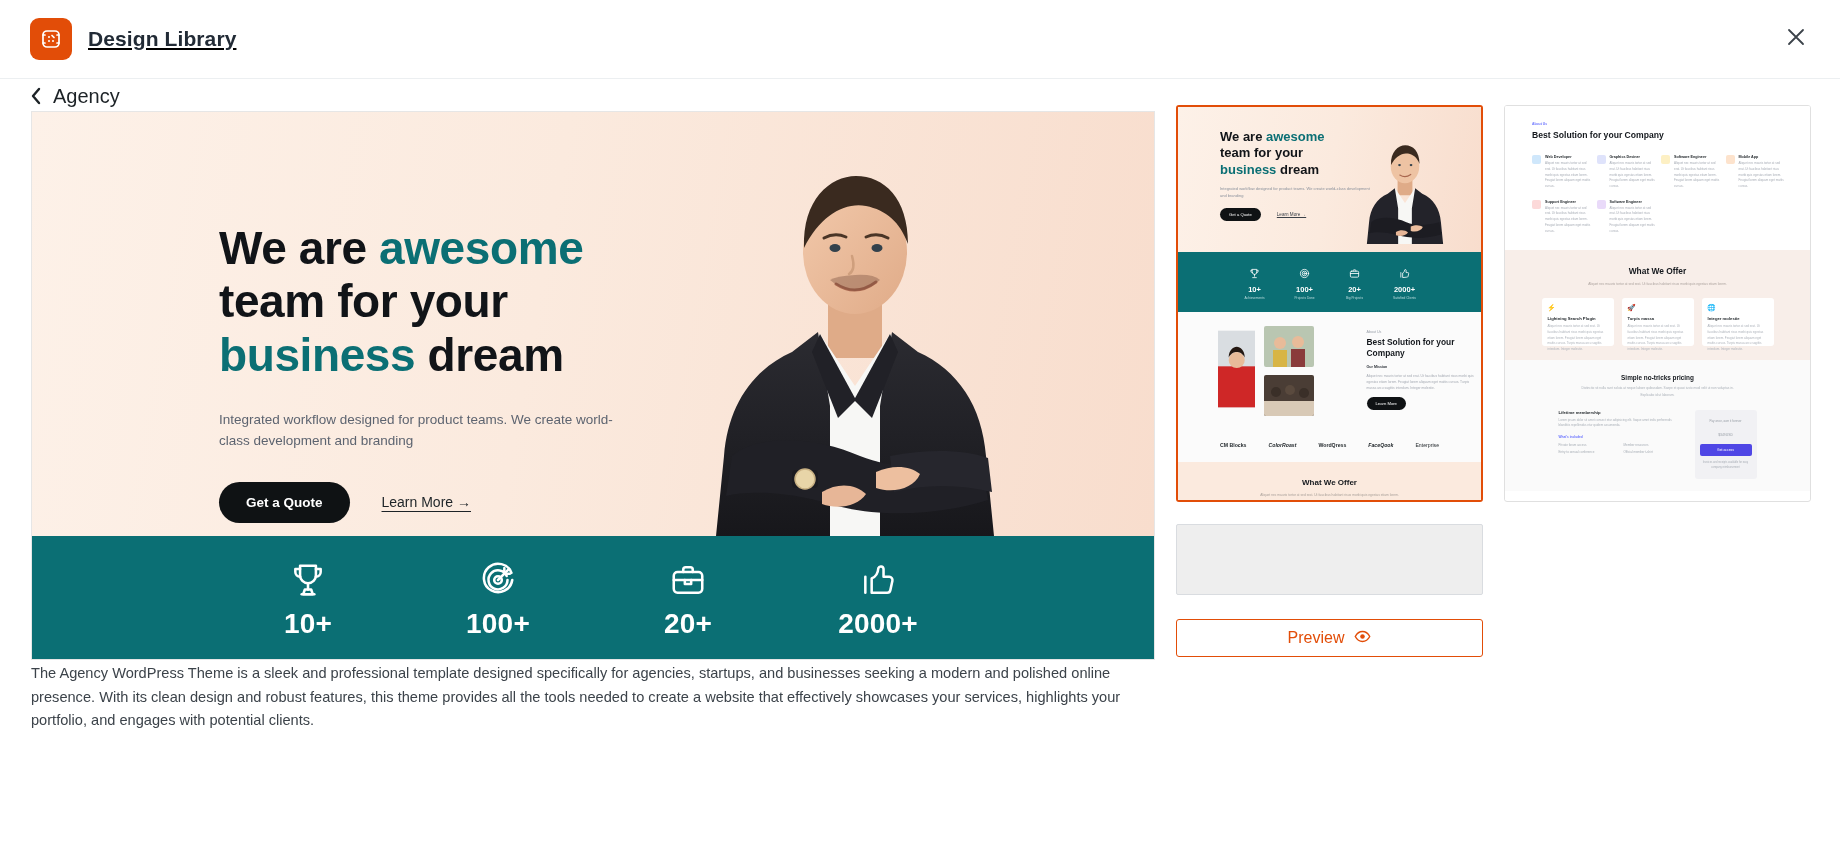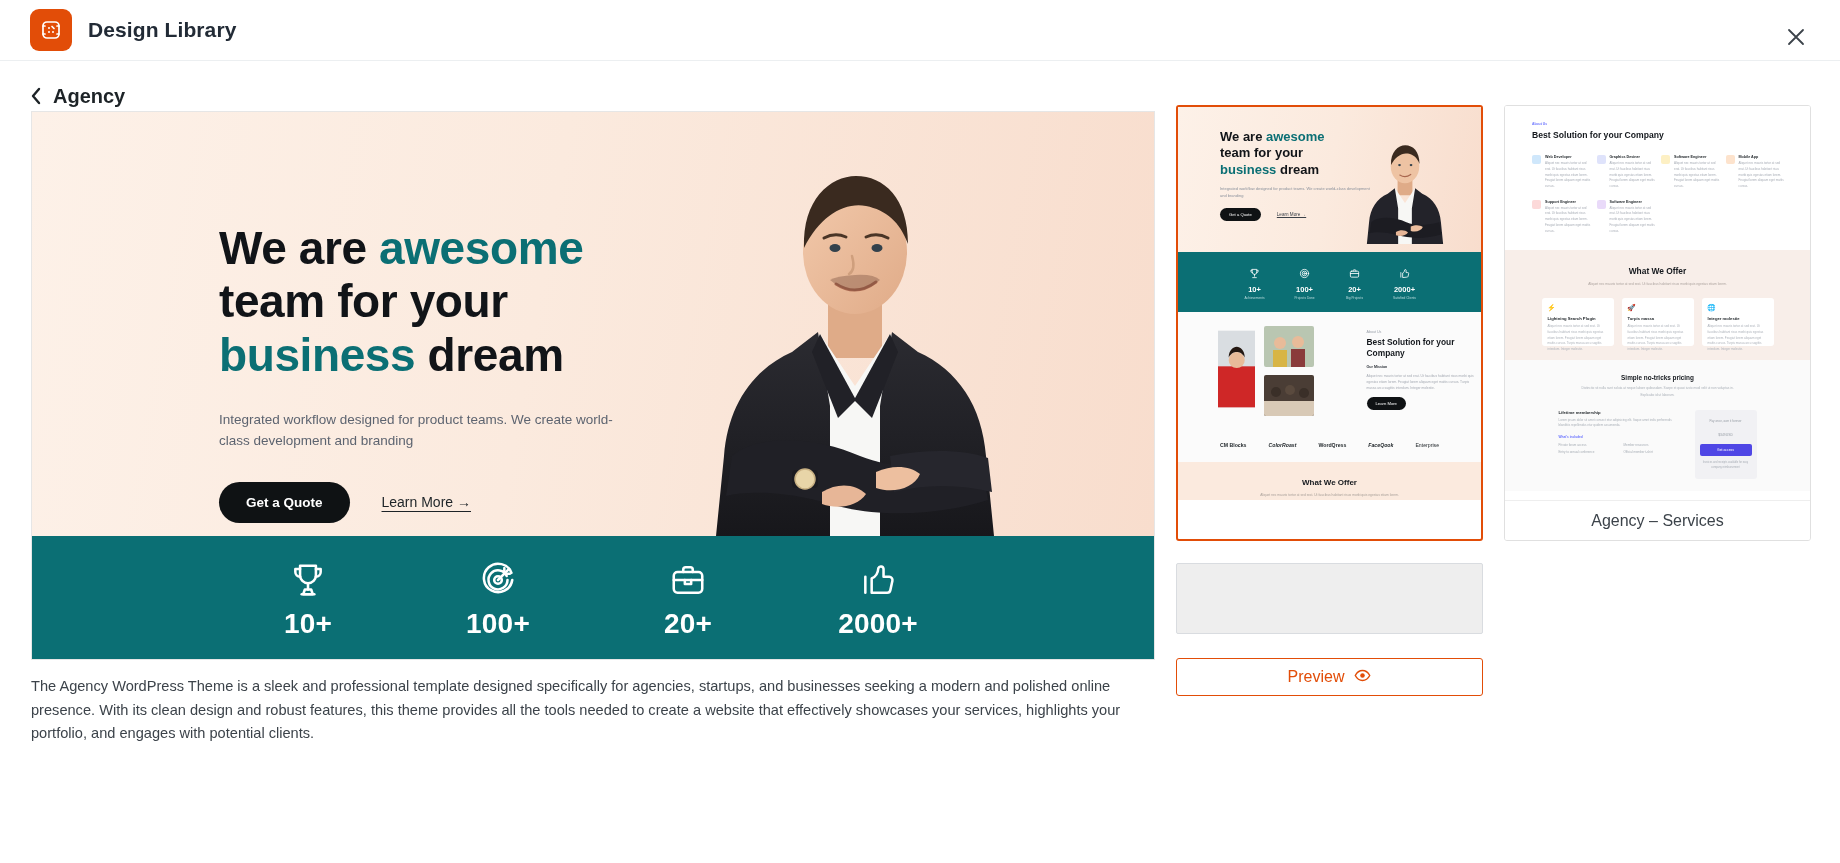--- a/index.html
+++ b/index.html
@@ -5,24 +5,24 @@
   * { box-sizing: border-box; margin: 0; padding: 0; }
   html, body {
     width: 1840px; height: 863px;
     background: #ffffff;
     font-family: "Liberation Sans", sans-serif;
     overflow: hidden;
   }
 
   
   .topbar {
-    position: absolute; top: 0; left: 0; width: 1840px; height: 61px;
+    position: absolute; top: 0; left: 0; width: 1840px; height: 79px;
     background: #fff;
     border-bottom: 1px solid #eceff1;
-    display: flex; align-items: center;
+    display: flex; align-items: center; text-decoration: underline;
   }
   .brand { display: flex; align-items: center; gap: 16px; padding-left: 30px; }
   .logo-tile {
     width: 42px; height: 42px; border-radius: 9px;
     background: #e24d08;
     display: flex; align-items: center; justify-content: center;
   }
   .brand-title {
     font-size: 21px; font-weight: bold; color: #222b36; letter-spacing: .1px;
   }
@@ -32,21 +32,21 @@
     display: flex; align-items: center; justify-content: center;
     cursor: pointer; color: #3c434a;
   }
 
   
   .breadcrumb {
     position: absolute; top: 75px; left: 30px; height: 42px;
     display: flex; align-items: center; gap: 11px; cursor: pointer;
   }
   .chev { display: flex; align-items: center; color: #1d2327; }
-  .crumb-label { font-size: 20px; font-weight: bold; color: #1d2327; }
+  .crumb-label { font-size: 20px; font-weight: normal; color: #1d2327; }
 
   
   .preview-pane {
     position: absolute; left: 31px; top: 111px;
     width: 1124px; height: 634px;
   }
   .site-card {
     width: 1124px; height: 549px;
     background: #fff;
     border: 1px solid #e6e6e6;
@@ -87,21 +87,21 @@
     height: 125px; background: #0b6f74;
     display: flex; align-items: center; justify-content: center; gap: 0;
   }
   .stat { width: 190px; text-align: center; color: #fff; }
   .stat-icon { height: 44px; display: flex; align-items: center; justify-content: center; }
   .stat-val {
     margin-top: 6px; font-size: 28px; font-weight: bold; letter-spacing: .2px;
   }
 
   .desc {
-    margin-top: 15px; width: 1110px;
+    margin-top: 2px; width: 1110px;
     font-size: 14.6px; line-height: 1.62; color: #3c434a;
   }
 
   
   .rail { position: absolute; left: 1176px; top: 105px; width: 635px; }
   .thumb-row { display: flex; gap: 21px; }
   .thumb {
     width: 307px; background: #fff;
     border: 1px solid #e0e0e0; border-radius: 3px;
     overflow: hidden; cursor: pointer;
@@ -582,21 +582,20 @@
                 <div class="t">Pay once, own it forever</div>
                 <div class="s-amt"><span>$349</span><span>USD</span></div>
                 <div class="s-btn">Get access</div>
                 <div class="s-note">Invoices and receipts available for easy company reimbursement</div>
               </div>
             </div>
           </div>
 
         </div>
       </div>
-      <div class="thumb-cap">Agency – Services</div>
     </div>
   </div>
 
   <div class="placeholder"></div>
 
   <div class="actions">
     <button class="btn-outline">
       <span>Preview</span>
       <span>
         <svg width="17" height="17" viewBox="0 0 24 24" fill="none" stroke="#e24d08" stroke-width="2">

